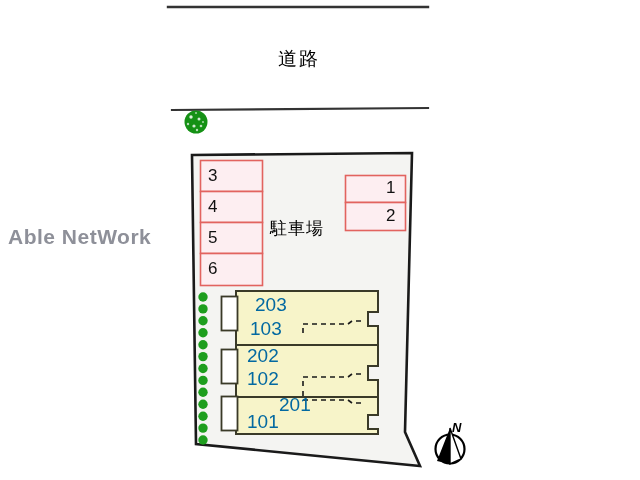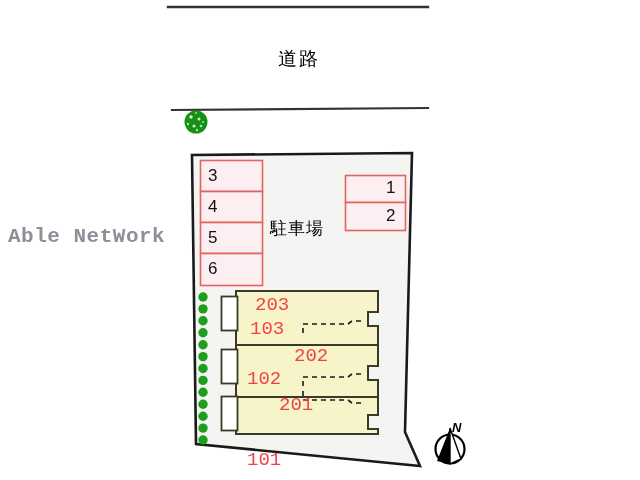--- a/index.html
+++ b/index.html
@@ -25,21 +25,21 @@
     height: 480px;
   }
   .brand {
     position: absolute;
     left: 8px;
     top: 225px;
     font-size: 21px;
     font-weight: bold;
     letter-spacing: 0.5px;
     color: #8e9099;
-    font-family: Liberation Mono, monospace;
+    font-family: Liberation Sans, sans-serif;
     white-space: nowrap;
     user-select: none;
   }
   .lbl {
     position: absolute;
     color: #000000;
     white-space: nowrap;
     user-select: none;
   }
   .lbl-road {
@@ -58,23 +58,23 @@
   }
   .stall-num {
     position: absolute;
     font-size: 17px;
     color: #111111;
     user-select: none;
   }
   .room-num {
     position: absolute;
     font-size: 19px;
-    color: #ef4444;
+    color: #0369a1;
     user-select: none;
-    font-family: Liberation Mono, monospace;
+    font-family: Liberation Sans, sans-serif;
   }
   .compass-n {
     position: absolute;
     left: 452px;
     top: 420px;
     font-size: 13px;
     font-weight: bold;
     font-style: italic;
     color: #000;
     user-select: none;
@@ -167,21 +167,21 @@
   <div class="stall-num" style="left:208px; top:197px;">4</div>
   <div class="stall-num" style="left:208px; top:228px;">5</div>
   <div class="stall-num" style="left:208px; top:259px;">6</div>
 
   <div class="stall-num" style="left:386px; top:178px;">1</div>
   <div class="stall-num" style="left:386px; top:206px;">2</div>
 
   <div class="room-num" style="left:255px; top:294px;">203</div>
   <div class="room-num" style="left:250px; top:318px;text-align:center;">103</div>
 
-  <div class="room-num" style="left:247px; top:345px;margin-left:47px;">202</div>
+  <div class="room-num" style="left:247px; top:345px;">202</div>
   <div class="room-num" style="left:247px; top:368px;">102</div>
 
   <div class="room-num" style="left:247px; top:394px;margin-left:32px;">201</div>
-  <div class="room-num" style="left:247px; top:411px;margin-top:38px;">101</div>
+  <div class="room-num" style="left:247px; top:411px;">101</div>
 
   <div class="compass-n">N</div>
 
 </div>
 
 </body></html>

